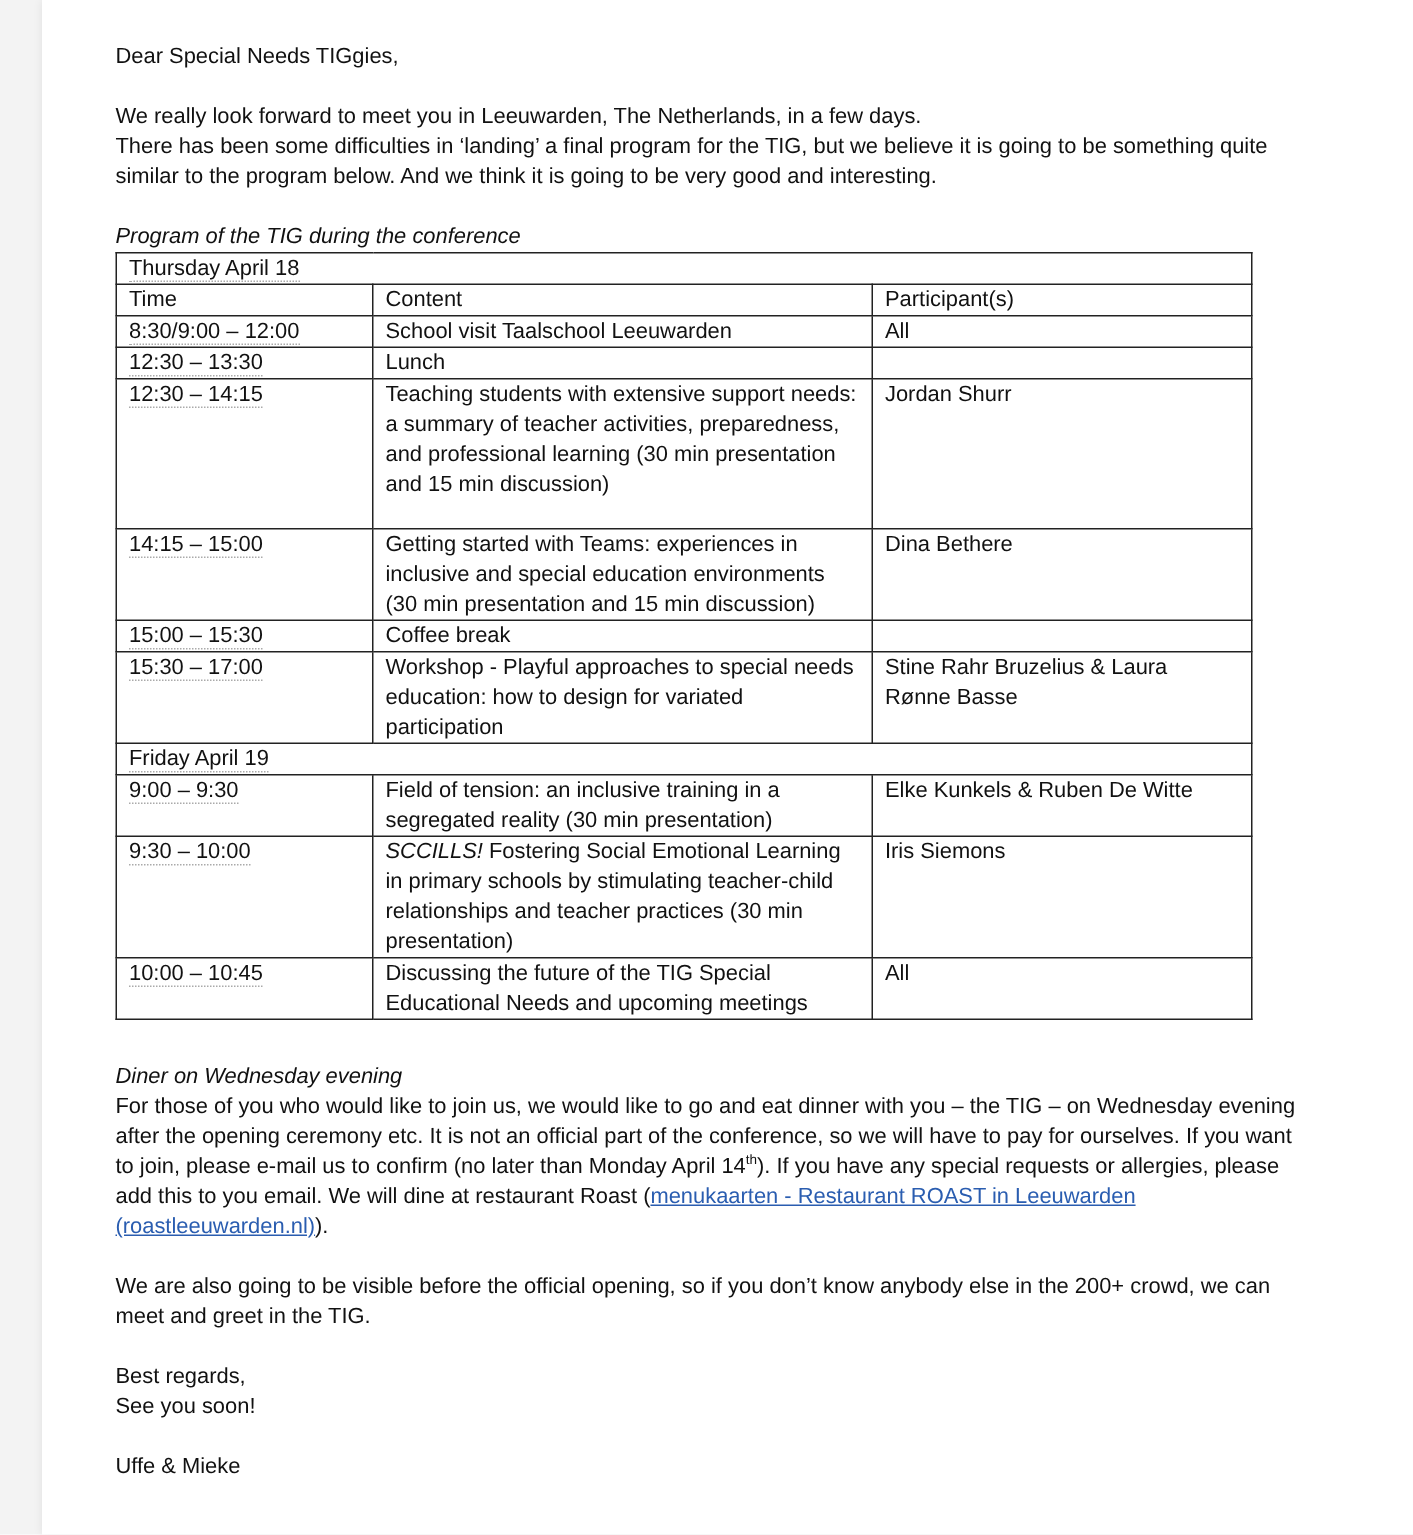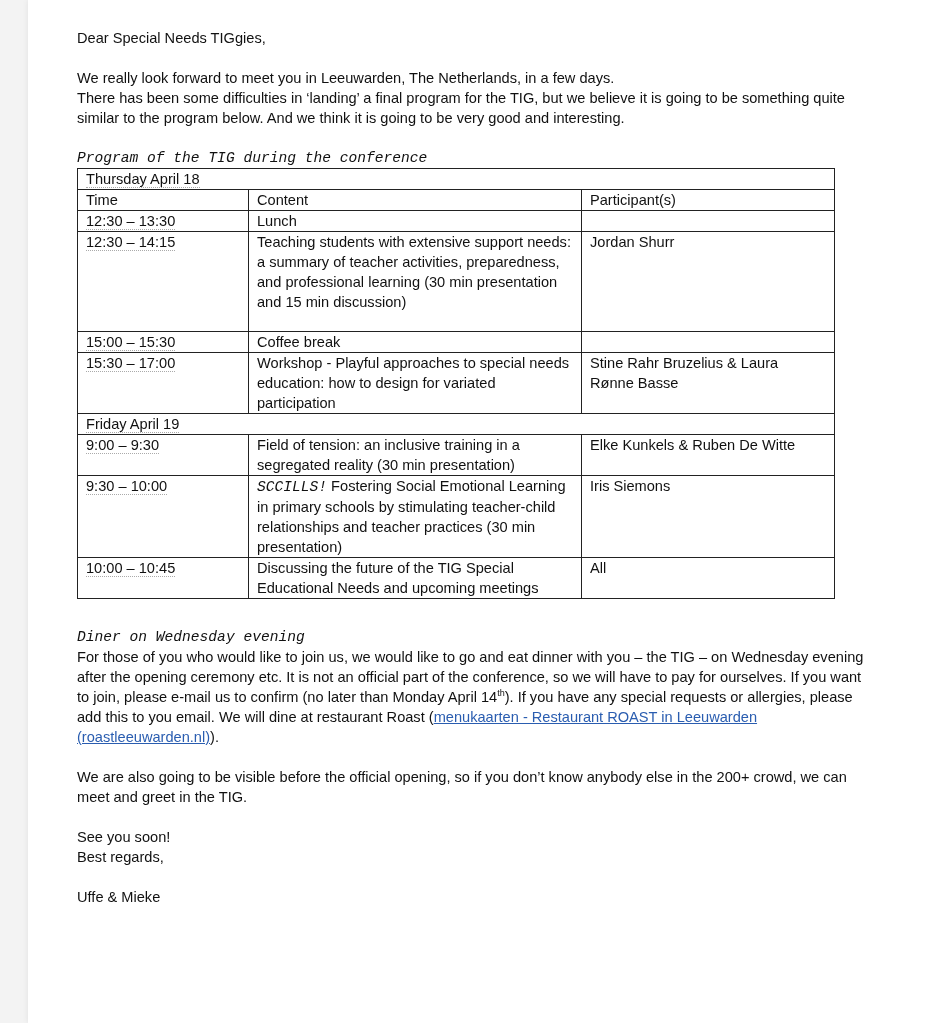--- a/index.html
+++ b/index.html
@@ -14,21 +14,21 @@
     background: #ffffff;
     box-shadow: 0 0 6px rgba(0,0,0,0.08);
     padding-left: 43px;
   }
   .content {
     position: absolute; left: 49px; top: 28px; width: 800px;
     font-size: 14.6px; line-height: 20px;
   }
   p { margin: 0; }
   .gap { height: 20px; }
-  .ital { font-style: italic; font-family: Liberation Mono, monospace; }
+  .ital { font-style: italic; }
   table.program {
     border-collapse: collapse;
     width: 757px;
     table-layout: fixed;
   }
   table.program td {
     border: 1px solid #222;
     padding: 0 8px;
     vertical-align: top;
     line-height: 20px;
@@ -62,28 +62,38 @@
       <tbody>
         <tr>
           <td colspan="3"><span class="dotu">Thursday April 18</span></td>
         </tr>
         <tr>
           <td>Time</td>
           <td>Content</td>
           <td>Participant(s)</td>
         </tr>
         <tr>
+          <td><span class="dotu">8:30/9:00 – 12:00</span></td>
+          <td>School visit Taalschool Leeuwarden</td>
+          <td>All</td>
+        </tr>
+        <tr>
           <td><span class="dotu">12:30 – 13:30</span></td>
           <td>Lunch</td>
           <td></td>
         </tr>
         <tr class="row-tall">
           <td><span class="dotu">12:30 – 14:15</span></td>
           <td>Teaching students with extensive support needs: a summary of teacher activities, preparedness, and professional learning (30 min presentation and 15 min discussion)</td>
           <td>Jordan Shurr</td>
+        </tr>
+        <tr>
+          <td><span class="dotu">14:15 – 15:00</span></td>
+          <td>Getting started with Teams: experiences in inclusive and special education environments (30 min presentation and 15 min discussion)</td>
+          <td>Dina Bethere</td>
         </tr>
         <tr>
           <td><span class="dotu">15:00 – 15:30</span></td>
           <td>Coffee break</td>
           <td></td>
         </tr>
         <tr>
           <td><span class="dotu">15:30 – 17:00</span></td>
           <td>Workshop - Playful approaches to special needs education: how to design for variated participation</td>
           <td>Stine Rahr Bruzelius &amp; Laura Rønne Basse</td>
@@ -108,18 +118,18 @@
         </tr>
       </tbody>
     </table>
 
     <div class="gap" style="height:28px"></div>
     <p class="ital">Diner on Wednesday evening</p>
     <p style="width:790px"><span>For those of you who would like to join us, we would like to go and eat dinner with you – the TIG – on Wednesday evening after the opening ceremony etc. It is not an official part of the conference, so we will have to pay for ourselves. If you want to join, please e-mail us to confirm (no later than Monday April 14</span><sup>th</sup><span>). If you have any special requests or allergies, please add this to you email. We will dine at restaurant Roast (</span><a class="link" href="#">menukaarten - Restaurant ROAST in Leeuwarden (roastleeuwarden.nl)</a><span>).</span></p>
     <div class="gap"></div>
     <p style="width:780px">We are also going to be visible before the official opening, so if you don’t know anybody else in the 200+ crowd, we can meet and greet in the TIG.</p>
     <div class="gap"></div>
+    <p>Best regards,</p>
     <p>See you soon!</p>
-    <p>Best regards,</p>
     <div class="gap"></div>
     <p>Uffe &amp; Mieke</p>
   </div>
 </div>
 
 </body></html>

